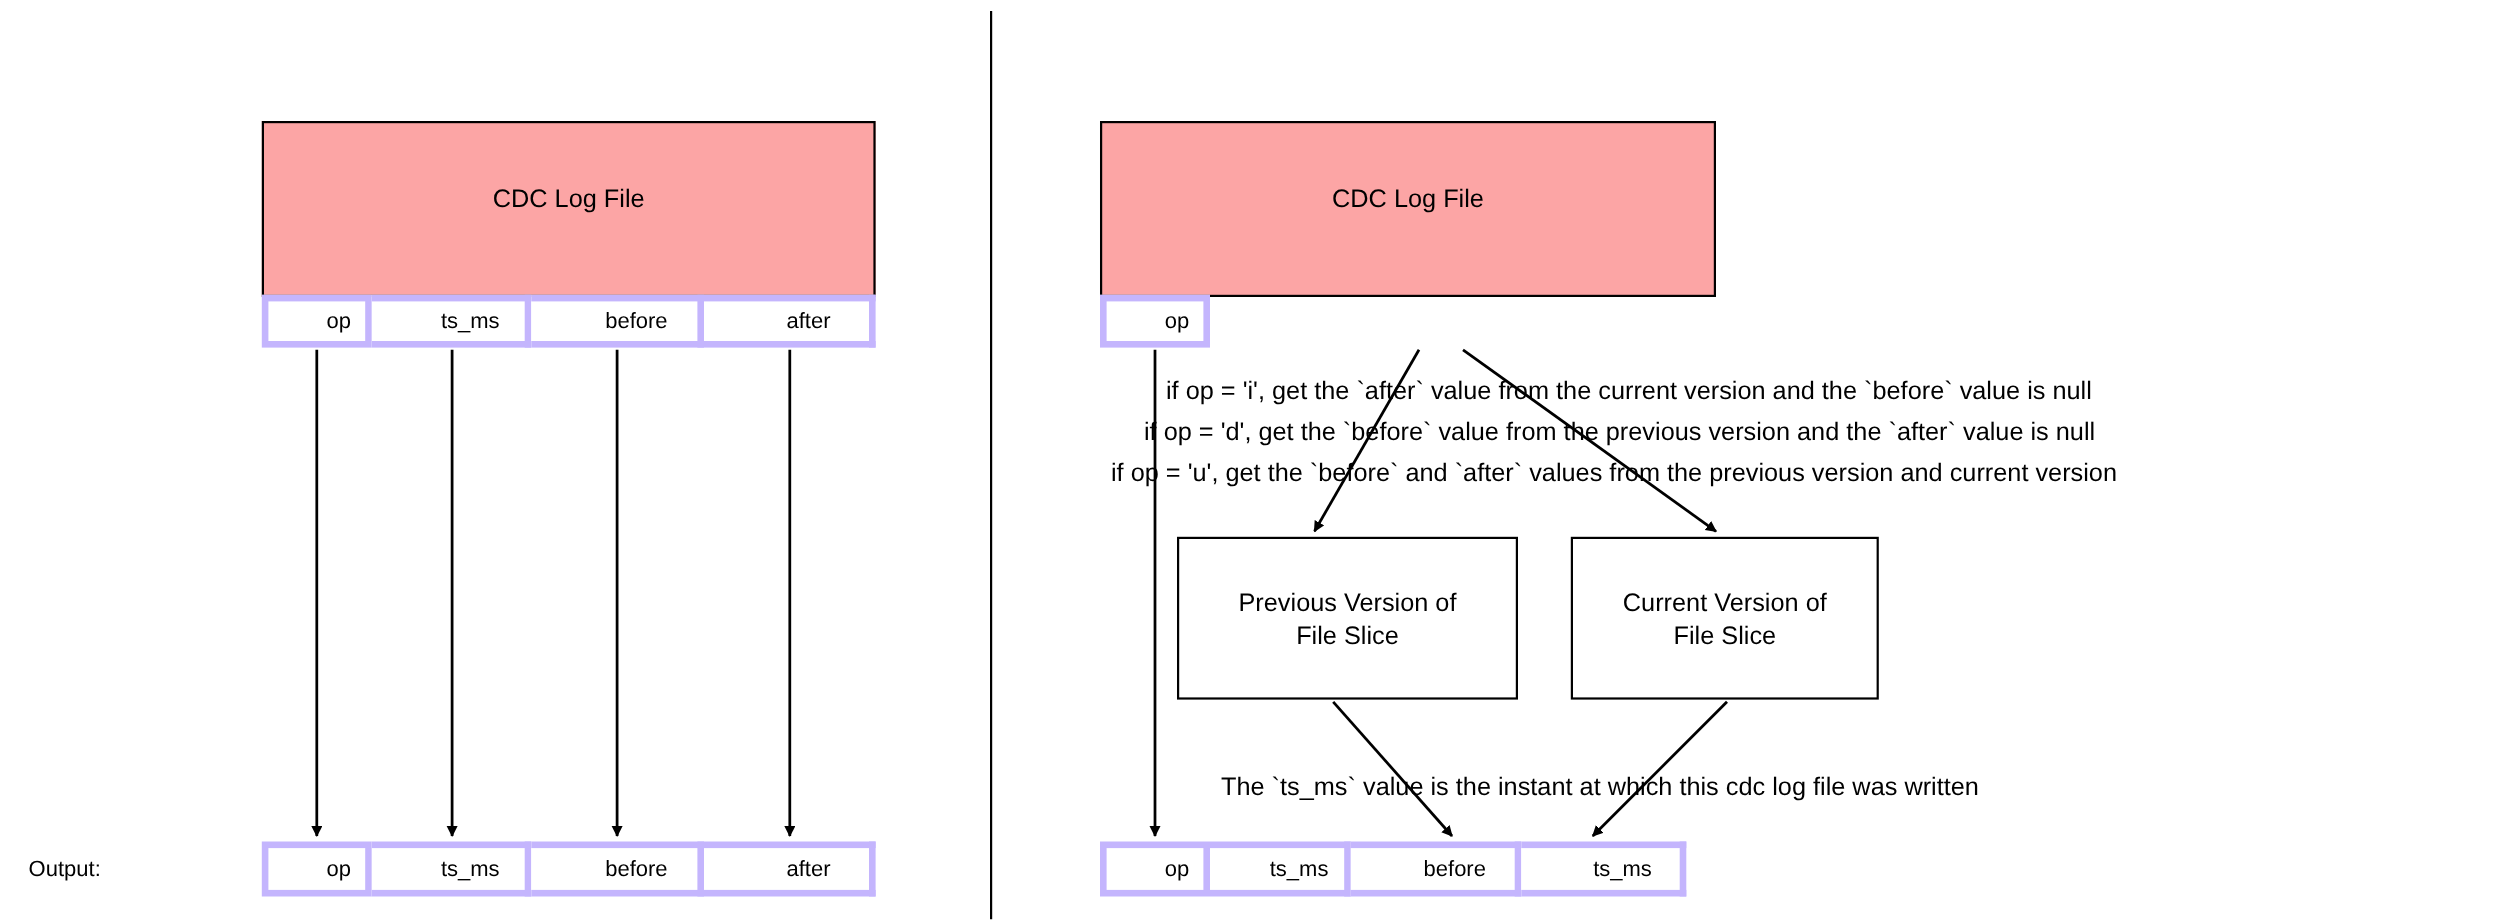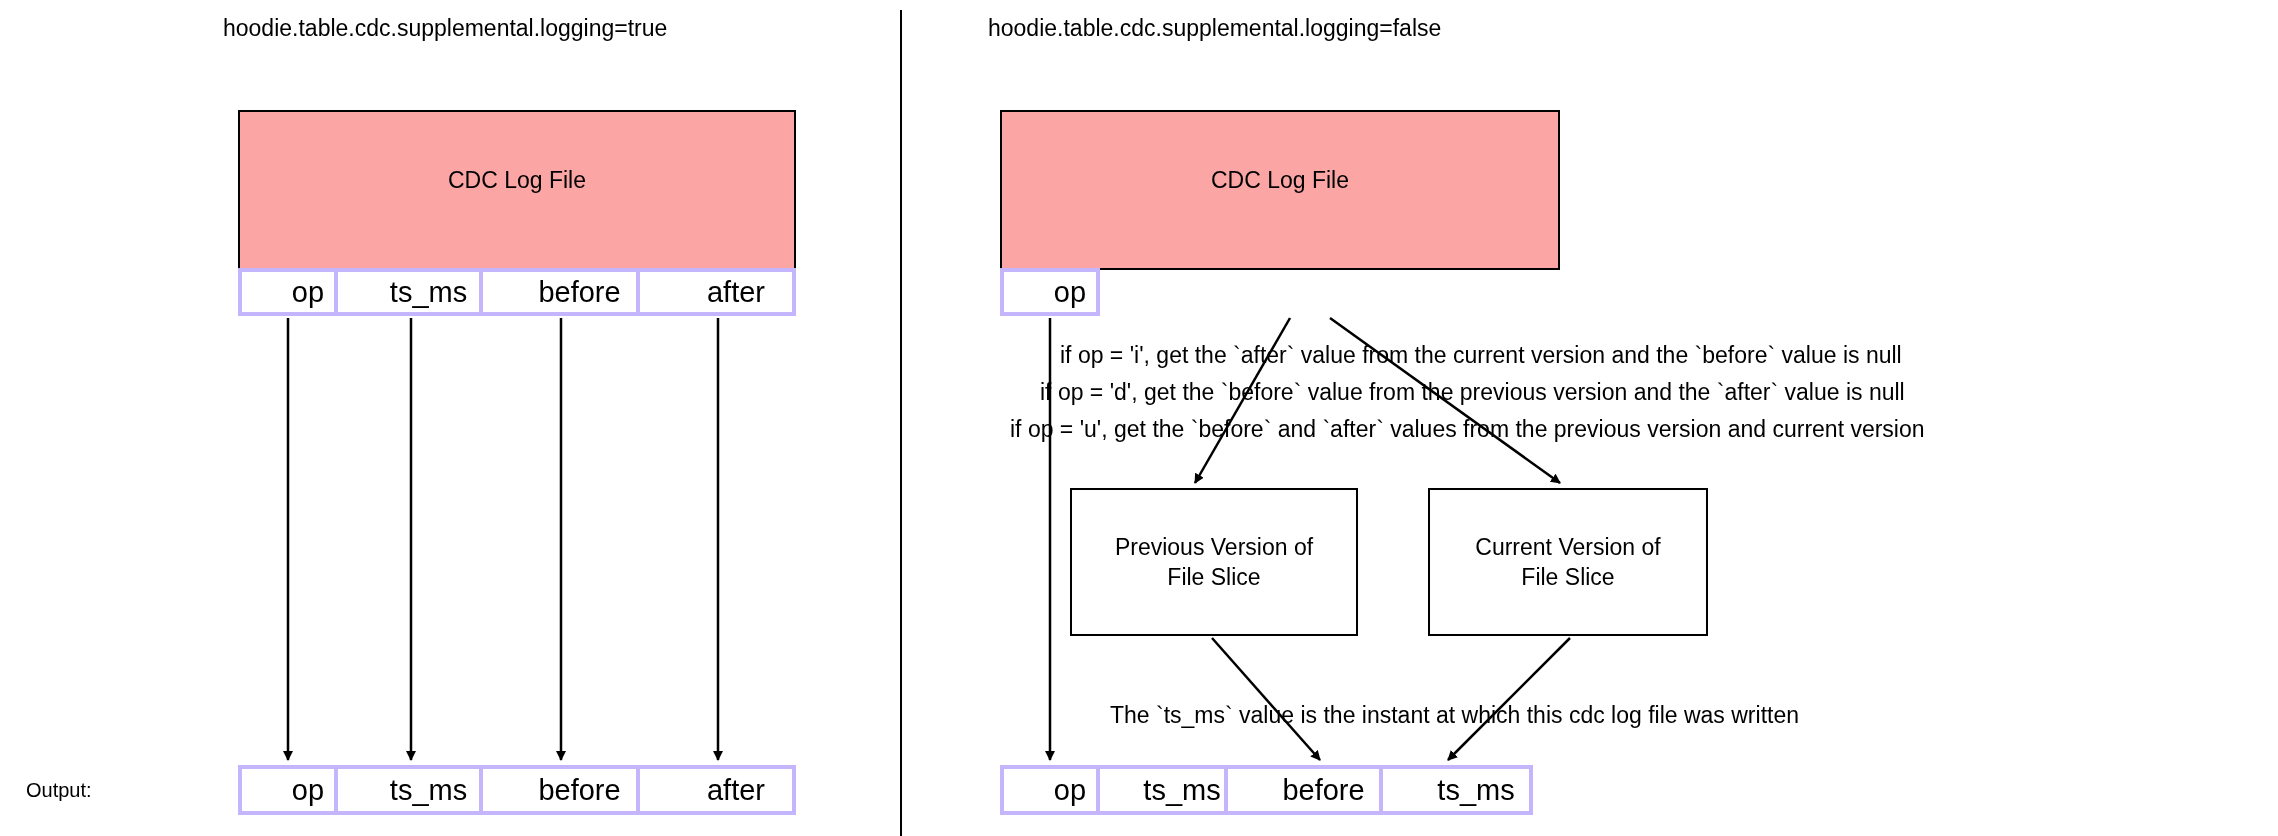--- a/index.html
+++ b/index.html
@@ -39,27 +39,27 @@
   .logfile-title {
     position: absolute;
     left: 0;
     right: 0;
     text-align: center;
     font-size: 23px;
     white-space: nowrap;
   }
   .cell {
     position: absolute;
-    border: 4px solid #c4b5fd;
+    border: 6px solid #c4b5fd;
     box-sizing: border-box;
     background: #fff;
     display: flex;
     align-items: center;
     justify-content: center;
-    font-size: 29px;
+    font-size: 20px;
     white-space: nowrap;
     padding-left: 40px;
   }
   .cell.nol { border-left: none; }
   .vbox {
     position: absolute;
     border: 2px solid #000;
     box-sizing: border-box;
     background: #fff;
     display: flex;
@@ -88,53 +88,51 @@
     width: 2278px;
     height: 836px;
     pointer-events: none;
   }
 </style>
 </head>
 <body>
 
 <div id="canvas">
 
-  <div class="panel-title" style="left:223px; top:14px;">hoodie.table.cdc.supplemental.logging=true</div>
 
   <div class="box" style="left:238px; top:110px; width:558px; height:160px;">
     <div class="logfile-title" style="top:55px;">CDC Log File</div>
   </div>
 
   <div class="cell" style="left:238px; top:268px; width:100px; height:48px;">op</div>
   <div class="cell nol" style="left:338px; top:268px; width:145px; height:48px;">ts_ms</div>
   <div class="cell nol" style="left:483px; top:268px; width:157px; height:48px;">before</div>
   <div class="cell nol" style="left:640px; top:268px; width:156px; height:48px;">after</div>
 
   <div class="output-label" style="left:26px; top:779px;">Output:</div>
 
   <div class="cell" style="left:238px; top:765px; width:100px; height:50px;">op</div>
   <div class="cell nol" style="left:338px; top:765px; width:145px; height:50px;">ts_ms</div>
   <div class="cell nol" style="left:483px; top:765px; width:157px; height:50px;">before</div>
   <div class="cell nol" style="left:640px; top:765px; width:156px; height:50px;">after</div>
 
   <div class="divider" style="left:900px; top:10px; height:828px;"></div>
 
-  <div class="panel-title" style="left:988px; top:14px;">hoodie.table.cdc.supplemental.logging=false</div>
 
   <div class="box" style="left:1000px; top:110px; width:560px; height:160px;">
     <div class="logfile-title" style="top:55px;">CDC Log File</div>
   </div>
 
   <div class="cell" style="left:1000px; top:268px; width:100px; height:48px;">op</div>
 
   <div class="note" style="left:1060px; top:340px; width:1190px; text-align:left;">if op = 'i', get the `after` value from the current version and the `before` value is null</div>
   <div class="note" style="left:1040px; top:377px; width:1210px; text-align:left;">if op = 'd', get the `before` value from the previous version  and the `after` value is null</div>
   <div class="note" style="left:1010px; top:414px; width:1250px; text-align:left;">if op = 'u', get the `before` and `after` values from the previous version and current version</div>
 
-  <div class="vbox" style="left:1070px; top:488px; width:288px; height:148px;">
+  <div class="vbox" style="left:1070px; top:488px; width:310px; height:148px;">
     <div>
       <span>Previous Version of</span><br>
       <span>File Slice</span>
     </div>
   </div>
 
   <div class="vbox" style="left:1428px; top:488px; width:280px; height:148px;">
     <div>
       <span>Current Version of</span><br>
       <span>File Slice</span>

